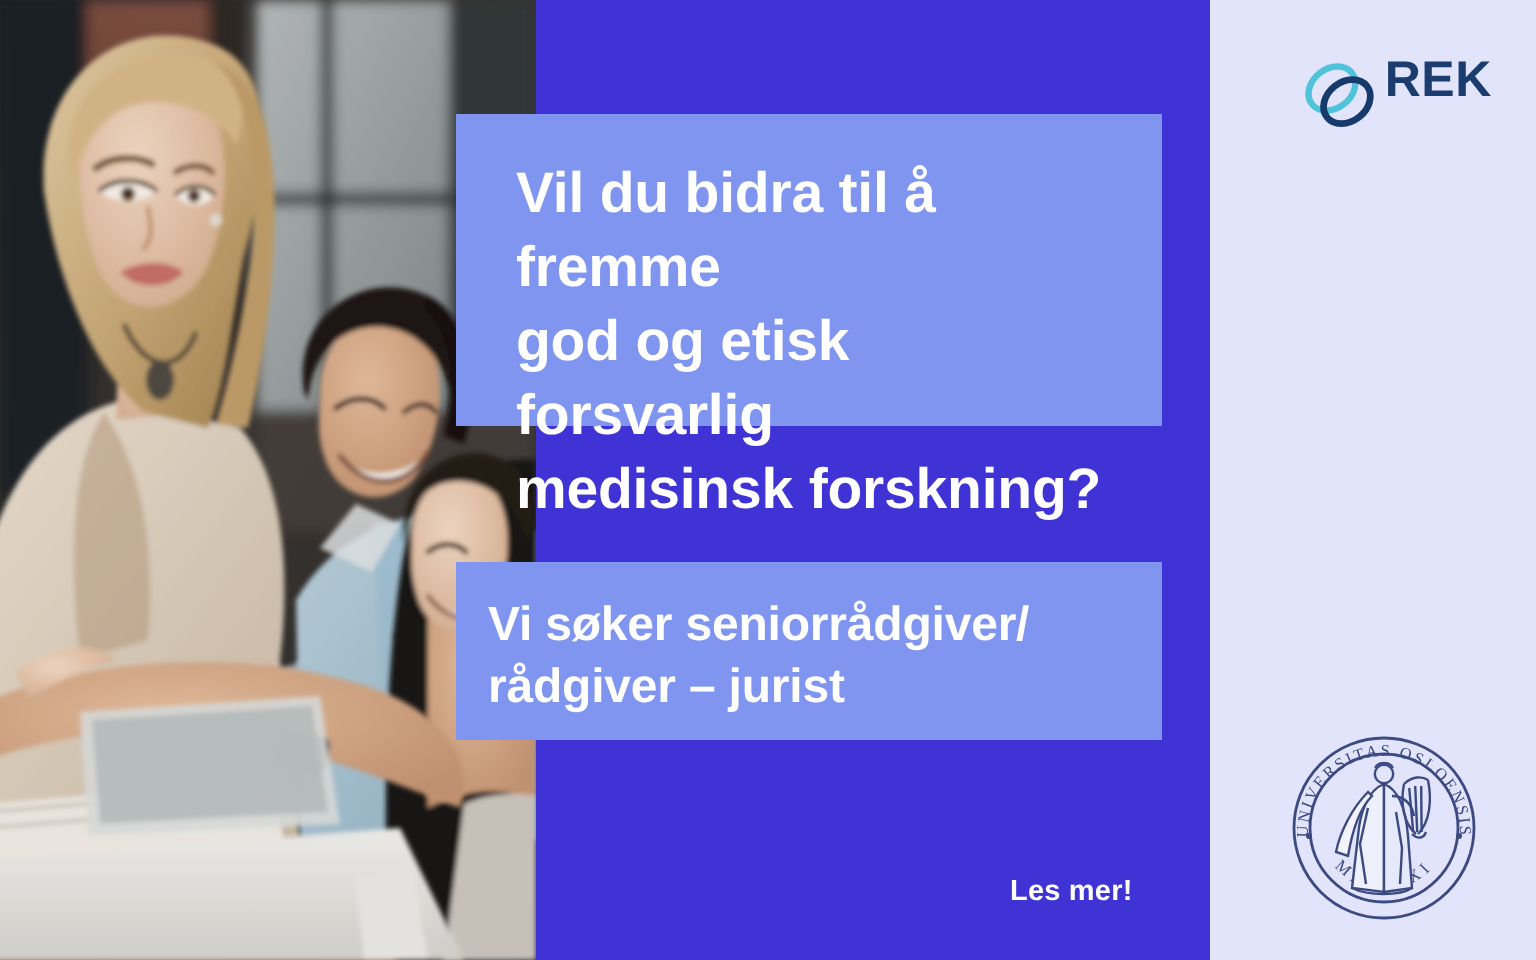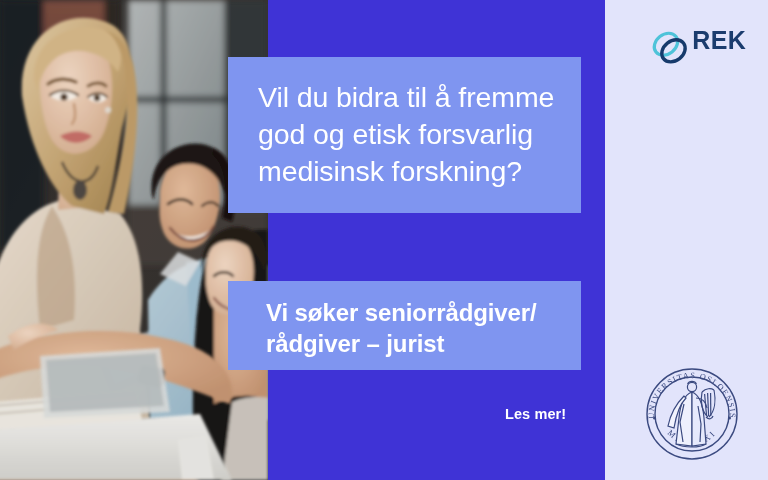--- a/index.html
+++ b/index.html
@@ -60,50 +60,50 @@
     height: 156px;
     background: #7f95f0;
     box-sizing: border-box;
     padding: 22px 26px 0 30px;
   }
   .headline-text {
     margin: 0;
     color: #ffffff;
     font-size: 28.5px;
     line-height: 37px;
-    font-weight: 400;
+    font-weight: 700;
     letter-spacing: -0.1px;
     white-space: pre-line;
   }
 
   .subhead-box {
     position: absolute;
     left: 228px;
     top: 281px;
     width: 353px;
     height: 89px;
     background: #7f95f0;
     box-sizing: border-box;
-    padding: 16px 20px 0 38px;
+    padding: 16px 20px 0 16px;
   }
   .subhead-text {
     margin: 0;
     color: #ffffff;
     font-size: 24px;
     line-height: 31px;
     font-weight: bold;
     letter-spacing: -0.1px;
     white-space: pre-line;
   }
 
   
   .cta {
     position: absolute;
     left: 505px;
-    top: 406px;
+    top: 438px;
     color: #ffffff;
     font-size: 14.5px;
     font-weight: bold;
     letter-spacing: 0.1px;
   }
 
   
   .rek-logo {
     position: absolute;
     left: 650px;

